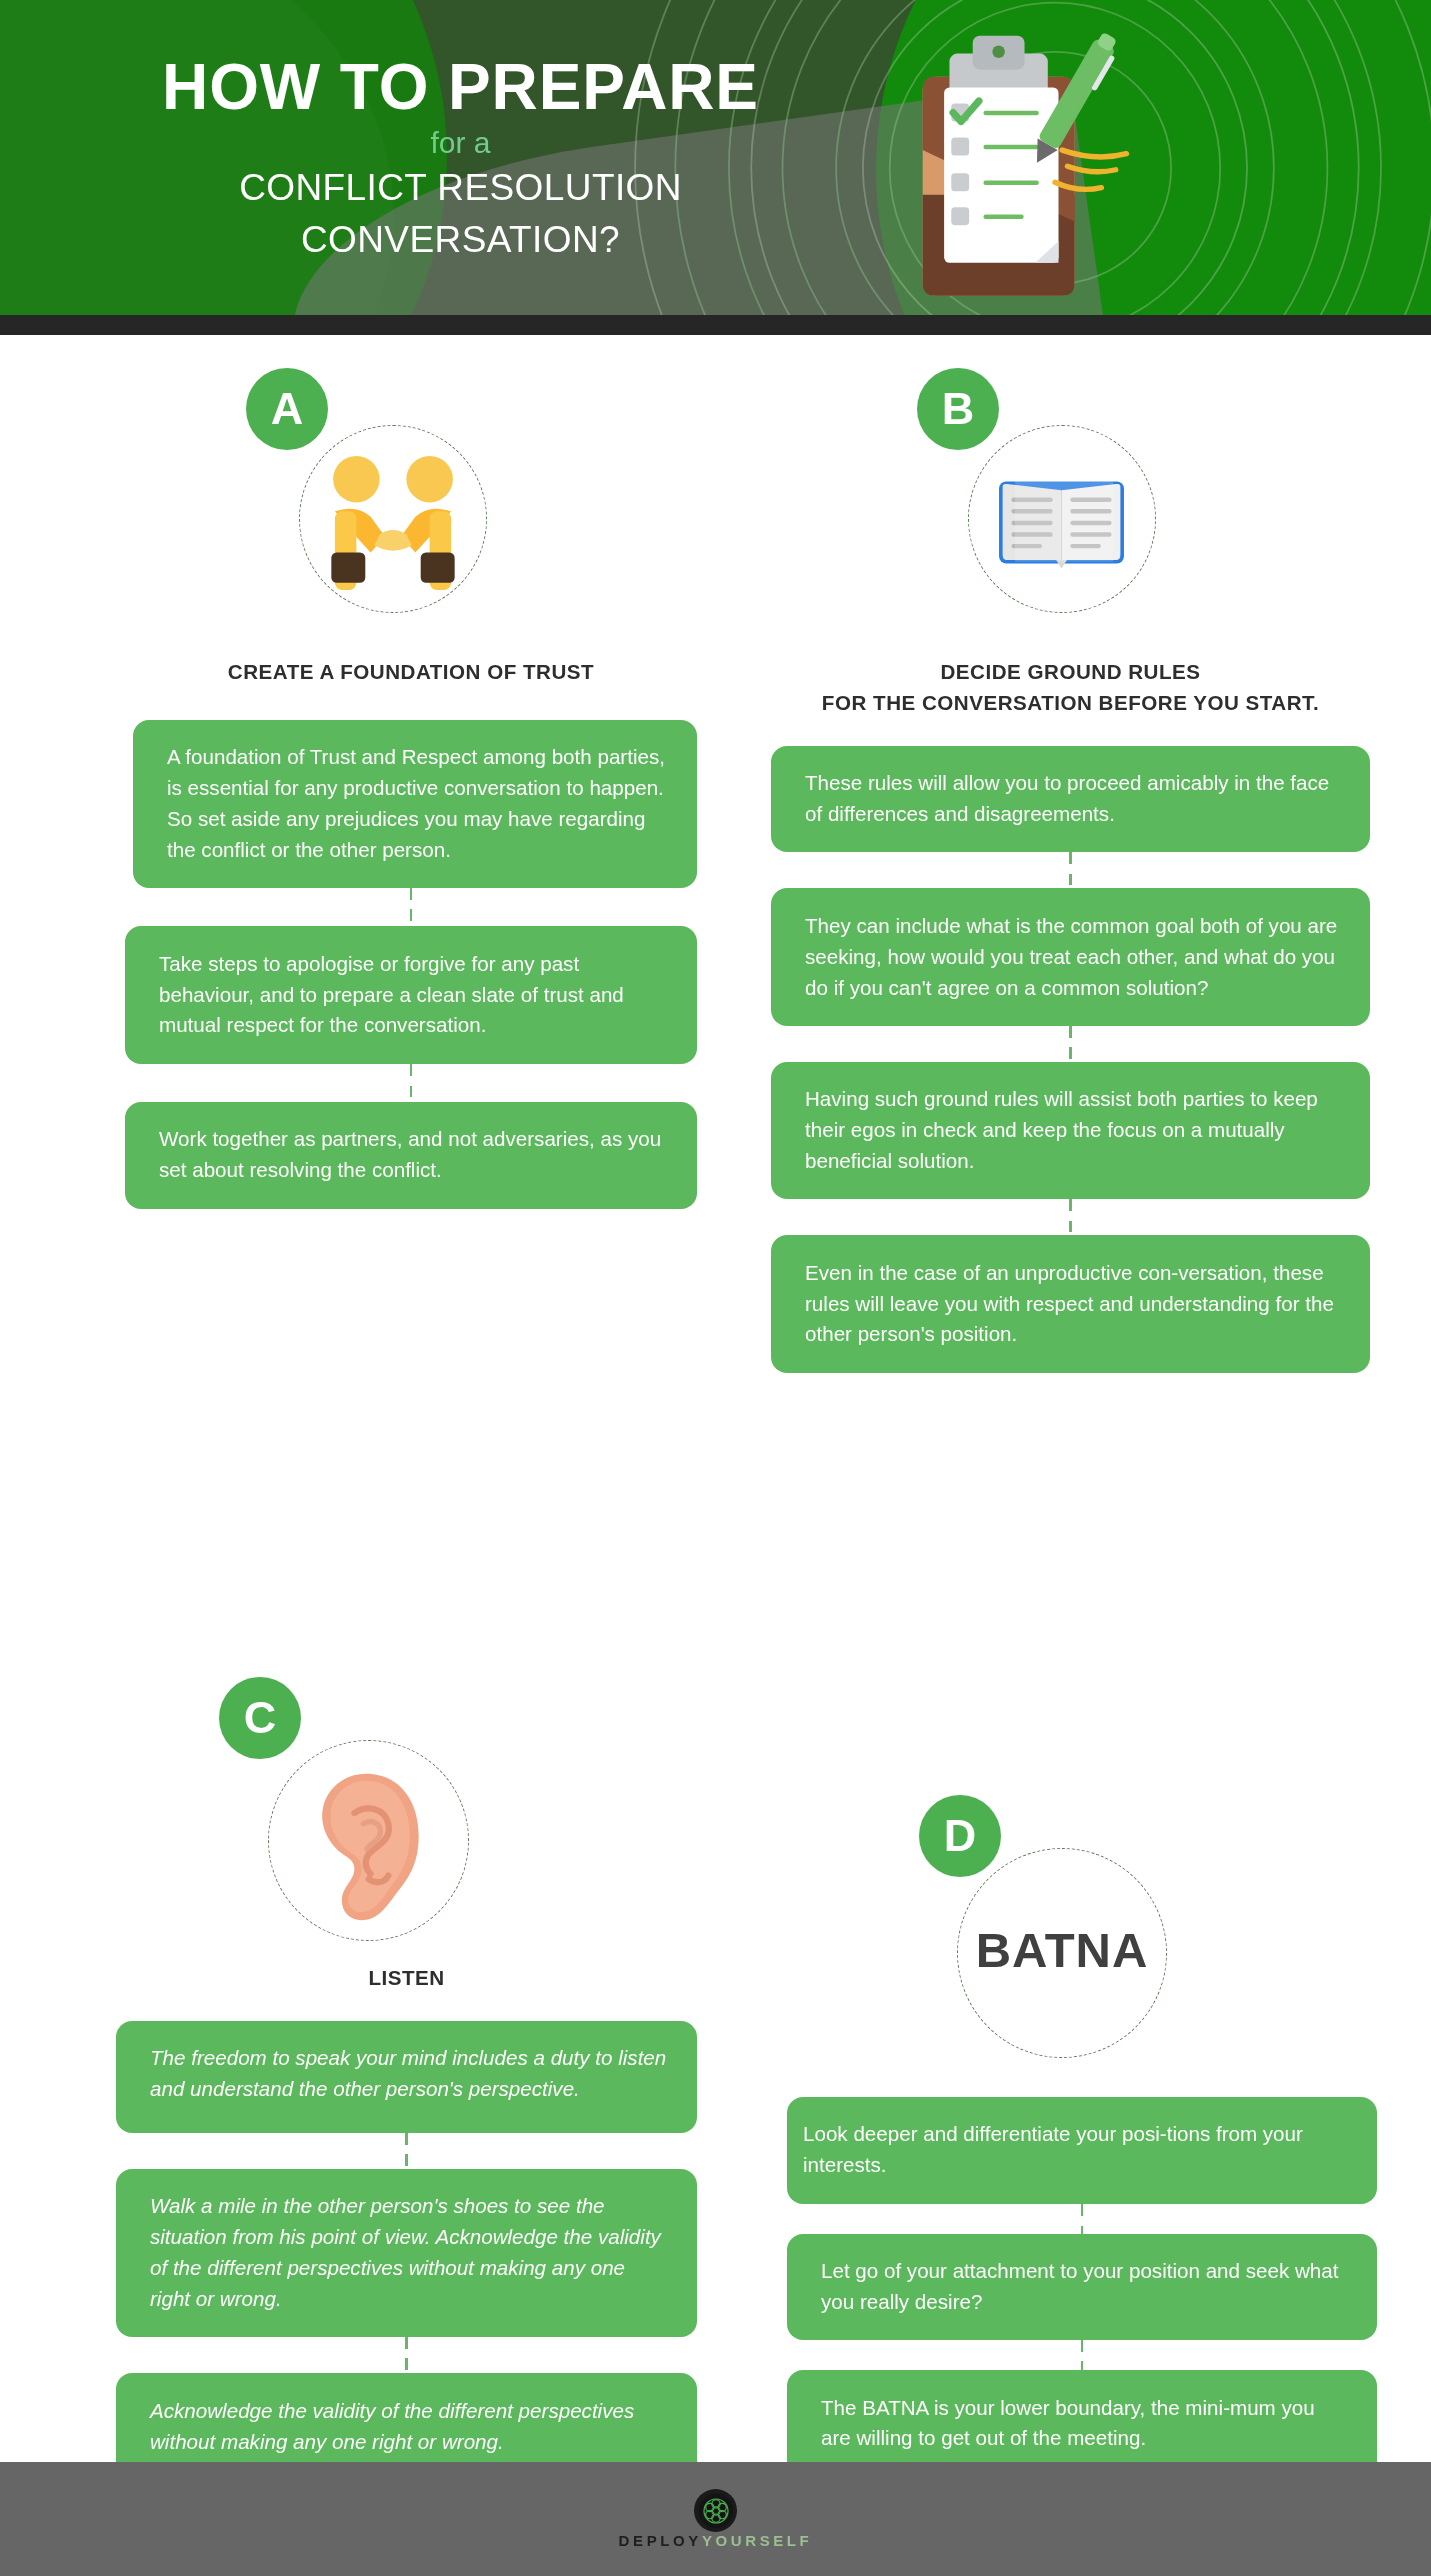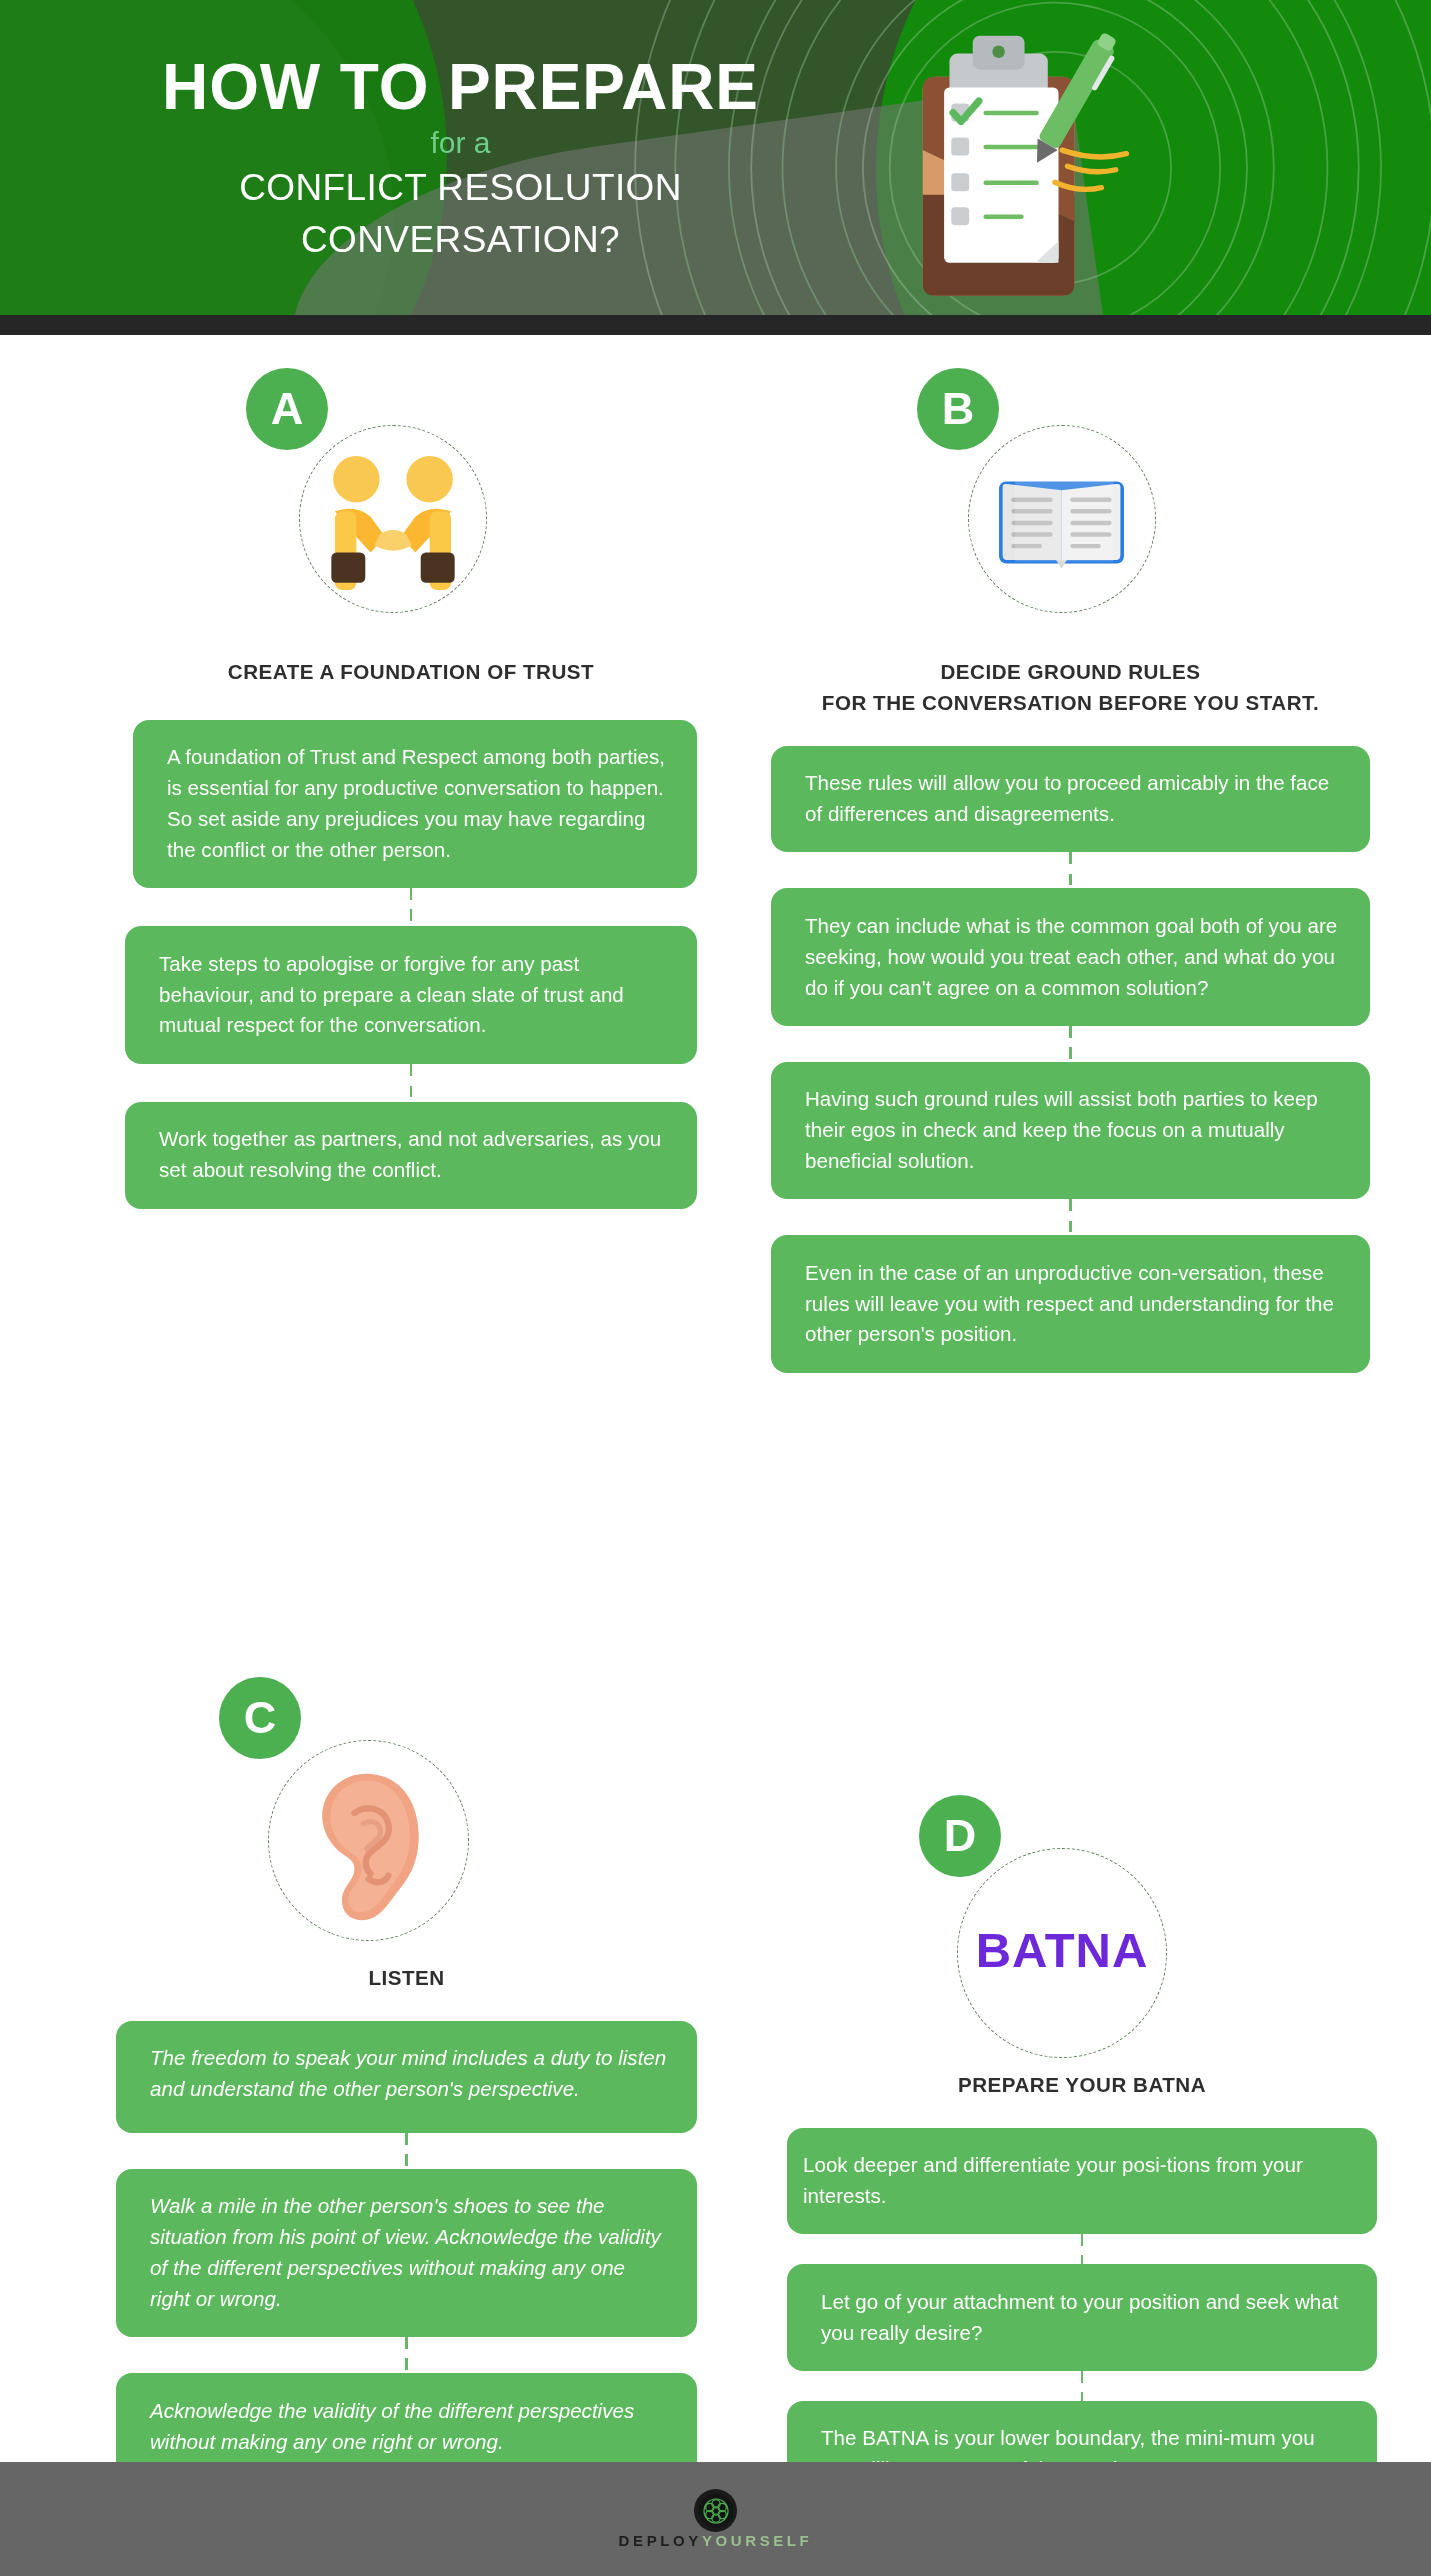--- a/index.html
+++ b/index.html
@@ -374,25 +374,22 @@
       <div class="connector" style="height:36px;"></div>
       <div class="node" style="min-height:112px;">Acknowledge the validity of the different perspectives without making any one right or wrong.</div>
     </div>
   </div>
 
   <div class="section" style="left:787px; top:1440px; width:590px;">
     <div class="sec-head" style="height:295px;">
       <div class="dashed-circle" style="left:170px; top:73px; width:210px; height:210px;"></div>
       <div class="badge" style="left:132px; top:19.7px;">D</div>
       <div class="icon-holder" style="left:170px; top:139px; width:210px; height:72px;">
-        <span style="font-size:49px; font-weight:800; color:#6d28d9; letter-spacing:0.9px;">BATNA</span>
+        <span style="font-size:49px; font-weight:800; color:#404040; letter-spacing:0.9px;">BATNA</span>
       </div>
-    </div>
-    <div class="sec-title">
-      <div>PREPARE YOUR BATNA</div>
     </div>
     <div class="chain" style="margin-top:27px;">
       <div class="node" style="min-height:86px;padding-left:16px;">Look deeper and differentiate your posi-tions from your interests.</div>
       <div class="connector" style="height:30px;"></div>
       <div class="node" style="min-height:86px;">Let go of your attachment to your position and seek what you really desire?</div>
       <div class="connector" style="height:30px;"></div>
       <div class="node" style="min-height:86px;">The BATNA is your lower boundary, the mini-mum you are willing to get out of the meeting.</div>
       <div class="connector" style="height:30px;"></div>
       <div class="node" style="min-height:107px;">When you enter a conversation knowing your BATNA, that gives you assurance and confidence for what lies ahead.</div>
     </div>

